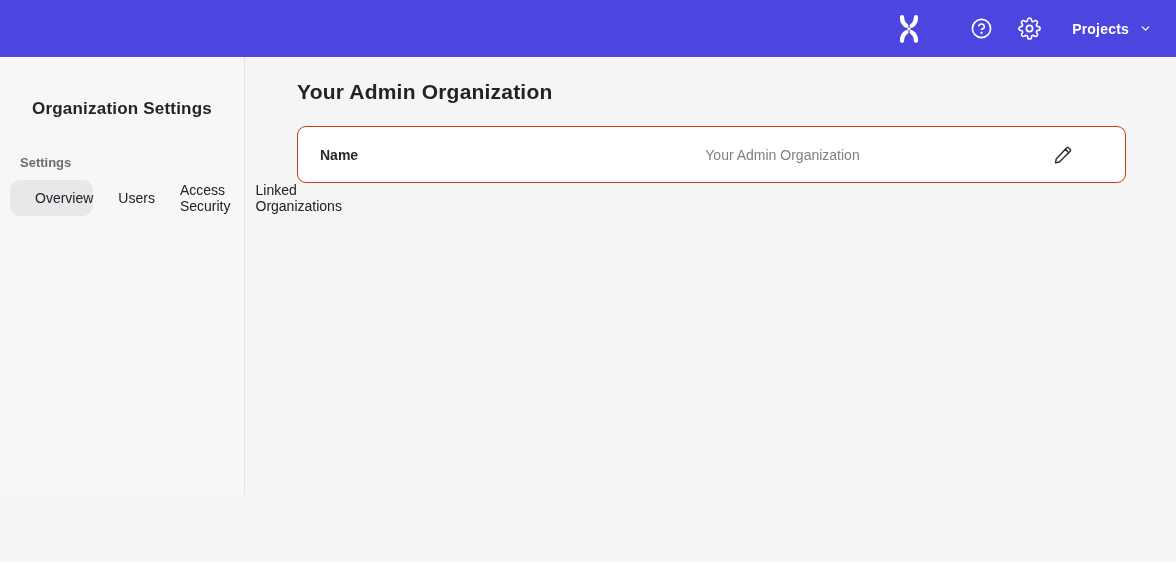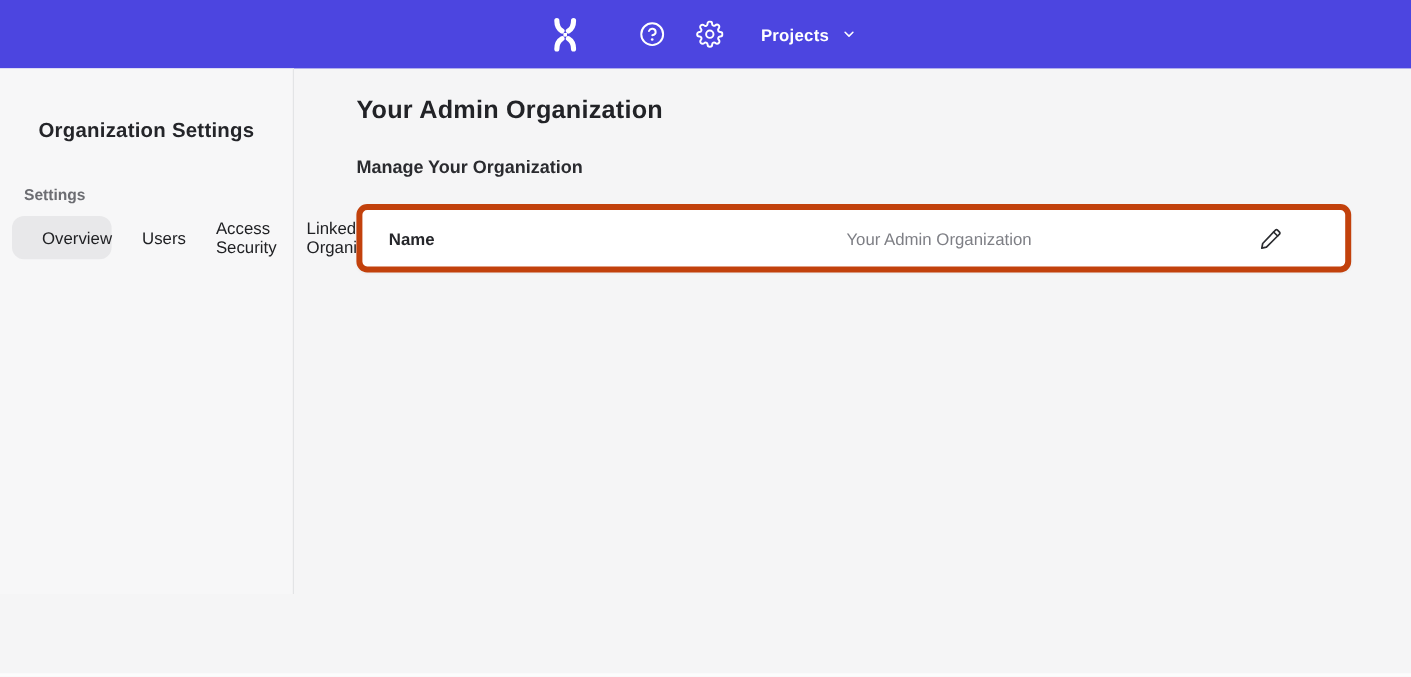--- a/index.html
+++ b/index.html
@@ -18,21 +18,21 @@
     background:var(--bg-main);
     color:var(--text-dark);
     position:relative;
   }
   
   .topbar{
     height:57px;
     background:var(--accent);
     display:flex;
     align-items:center;
-    justify-content:center;
+    justify-content:flex-end;
     padding:0 24px 0 18px;
     gap:40px;
   }
   .logo{width:30px;height:30px;display:flex;align-items:center;justify-content:center;cursor:pointer;}
   .topbar-right{display:flex;align-items:center;}
   .icon-btn{
     width:34px;height:34px;
     display:flex;align-items:center;justify-content:center;
     cursor:pointer;border-radius:6px;
   }
@@ -91,21 +91,21 @@
   .section-title{
     margin-top:27px;
     font-size:15px;
     font-weight:700;
     color:#2a2b2f;
   }
   .card{
     margin-top:22px;
     height:57px;
     background:#ffffff;
-    border:5px solid #c2410c;
+    border:1px solid #c2410c;
     border-radius:9px;
     box-shadow:0 1px 2px rgba(0,0,0,0.03);
     display:flex;
     align-items:center;
     padding:0 22px;
   }
   .field-label{font-size:14px;font-weight:700;color:#26272b;width:200px;}
   .field-value{
     flex:1;
     text-align:center;
@@ -171,21 +171,20 @@
     <nav class="nav" id="sidebar-nav">
         <div class="nav-item active">Overview</div>
         <div class="nav-item">Users</div>
         <div class="nav-item">Access Security</div>
         <div class="nav-item">Linked Organizations</div>
       </nav>
   </aside>
 
   <main class="main">
     <h1 class="page-title">Your Admin Organization</h1>
-    <h2 class="section-title">Manage Your Organization</h2>
     <div class="card">
       <div class="field-label">Name</div>
       <div class="field-value">Your Admin Organization</div>
       <div class="edit-btn">
         <svg width="20" height="20" viewBox="0 0 24 24" fill="none" stroke="#2b2c30" stroke-width="1.7" stroke-linecap="round" stroke-linejoin="round">
           <path d="M14.8 5.2l4 4L7.6 20.4l-4.6 1 .9-4.7z"></path>
           <path d="M14.8 5.2l1.9-1.9a1.4 1.4 0 0 1 2 0l2 2a1.4 1.4 0 0 1 0 2l-1.9 1.9"></path>
         </svg>
       </div>
     </div>

